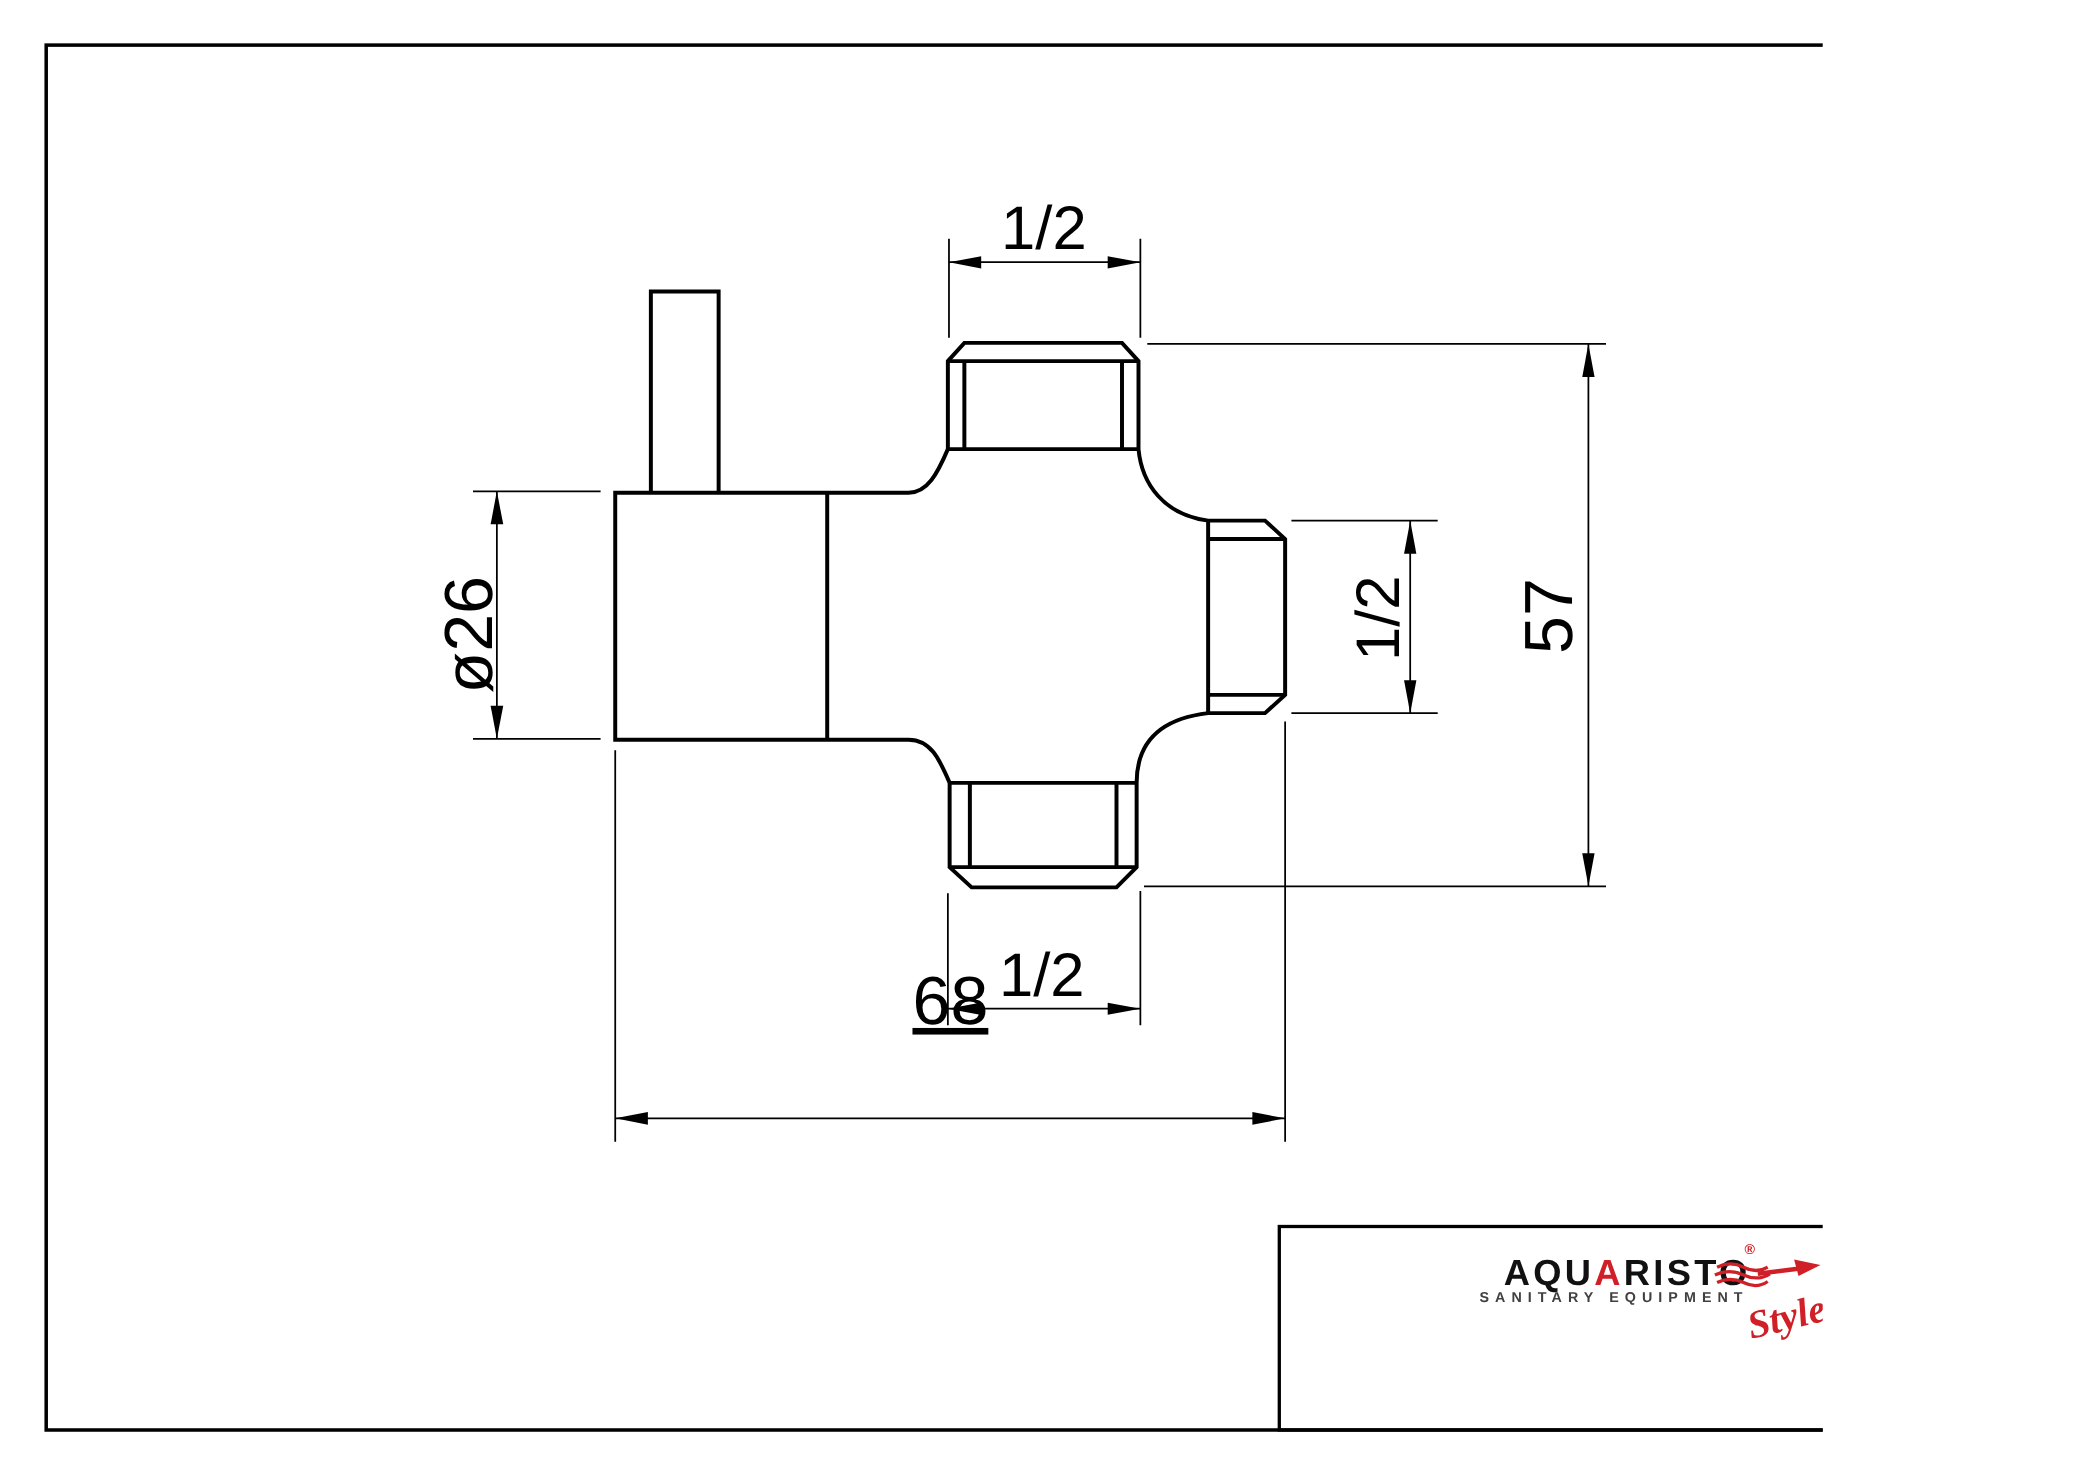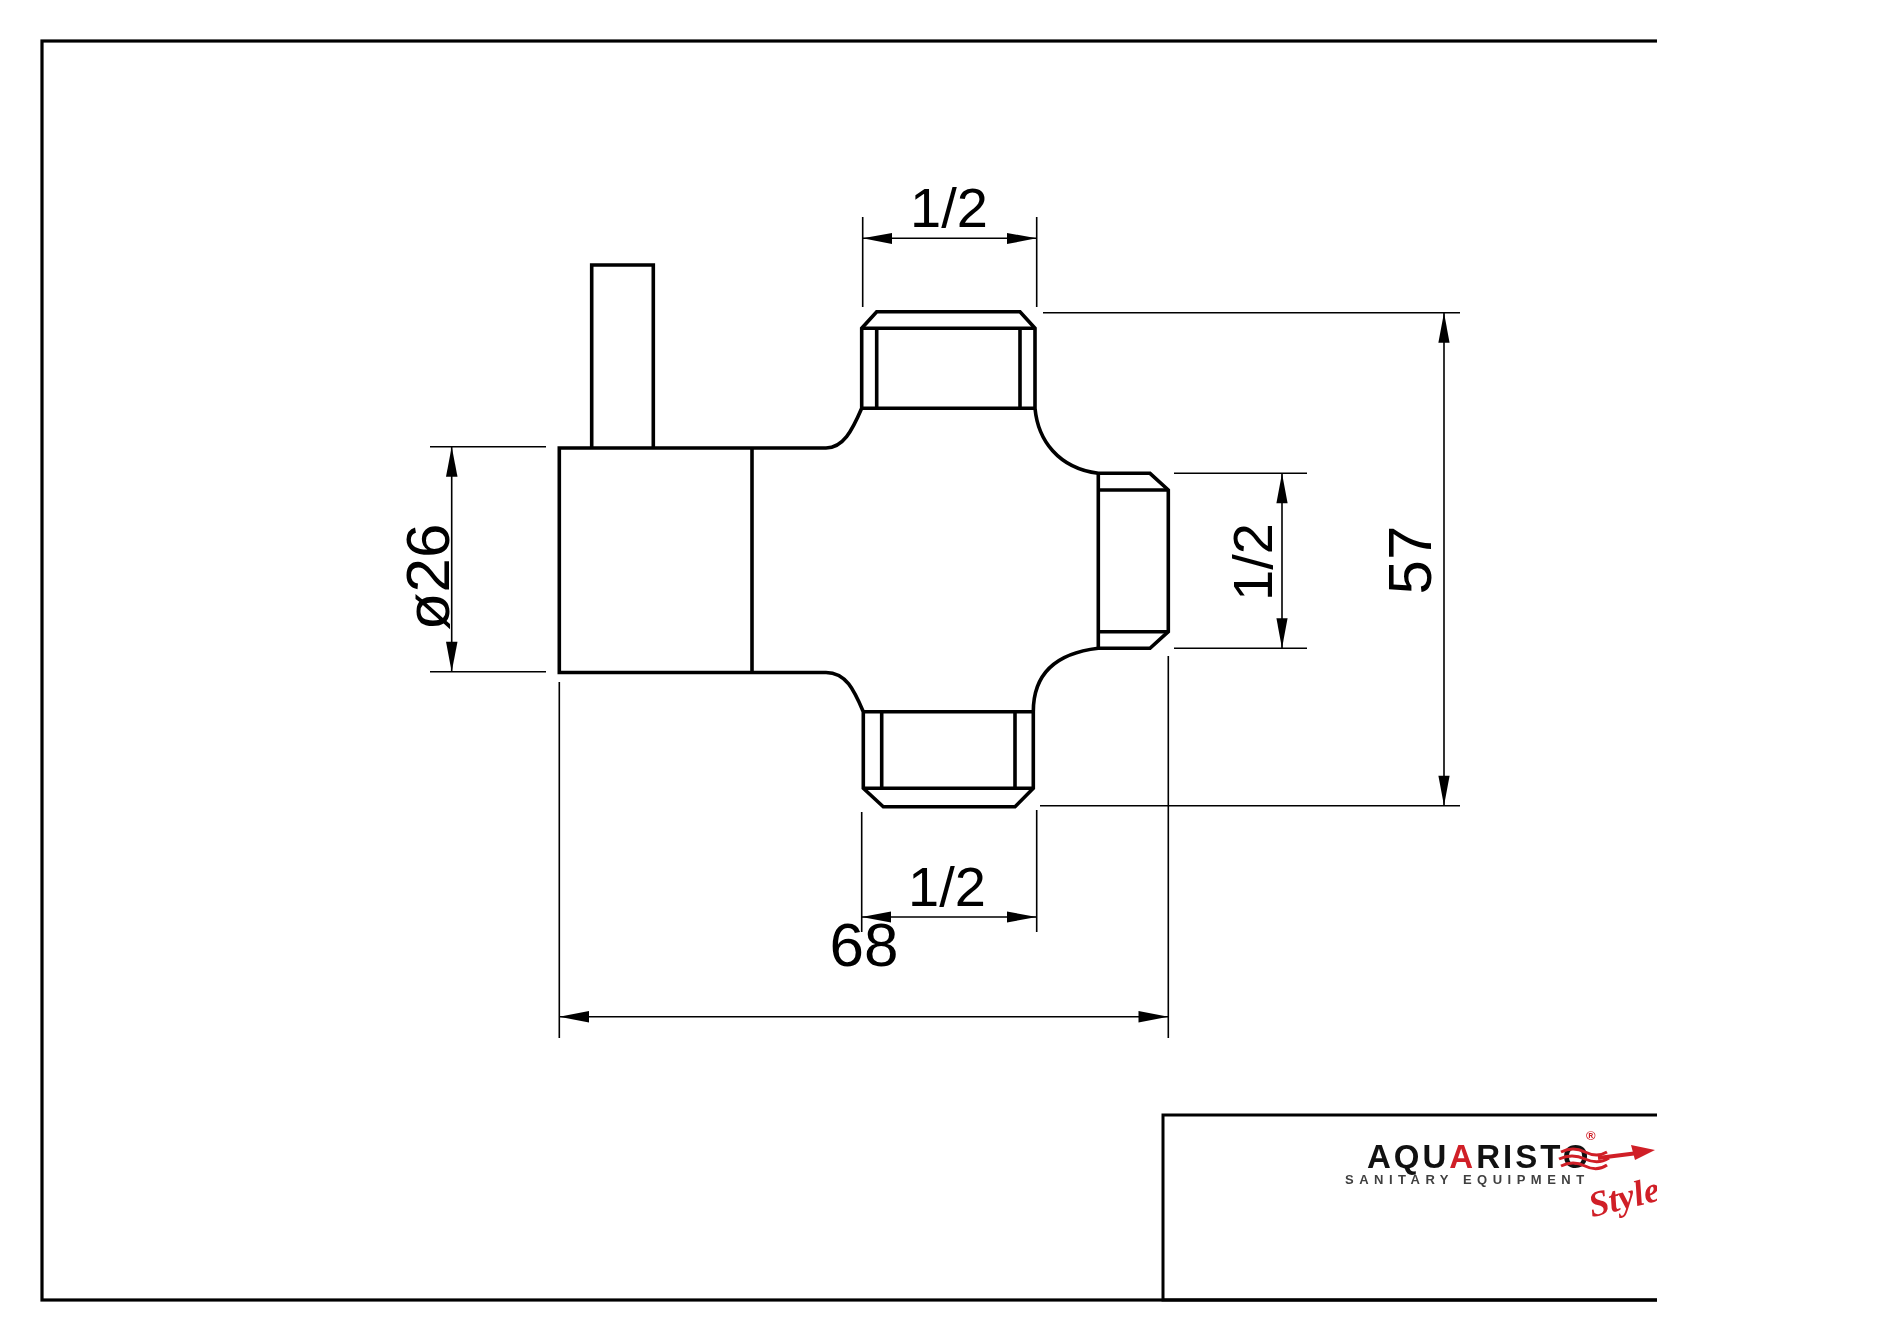--- a/index.html
+++ b/index.html
@@ -119,21 +119,21 @@
       <polygon points="559.3,1016.7 589,1011 589,1022.5"></polygon>
       <polygon points="1168.3,1016.7 1138.5,1011 1138.5,1022.5"></polygon>
     </g>
   </svg>
 
   <span class="dim-label fs56" style="left:949px;top:207px;">1/2</span>
   <span class="dim-label rot fs62" style="left:427px;top:577px;">ø26</span>
   <span class="dim-label rot fs56" style="left:1252px;top:562px;">1/2</span>
   <span class="dim-label rot fs62" style="left:1409px;top:560px;">57</span>
   <span class="dim-label fs56" style="left:947px;top:886px;">1/2</span>
-  <span class="dim-label fs62" style="left:864px;top:944px;">68</span>
+  <span class="dim-label fs62" style="left:864px;top:910px;text-decoration:underline;">68</span>
 
   <div class="logo">
     <div class="logo-word">
       <span>AQU</span><span class="red">A</span><span>RIST</span><span>O</span>
     </div>
     <span class="logo-reg">®</span>
     <div class="logo-sub">SANITARY EQUIPMENT</div>
     <svg class="logo-arrow-svg" viewBox="0 0 130 40">
       <path d="M 18,12 Q 30,6 42,12 T 64,12" fill="none" stroke="#d01f27" stroke-width="3"></path>
       <path d="M 16,19 Q 29,13 42,19 T 66,18" fill="none" stroke="#d01f27" stroke-width="3"></path>

